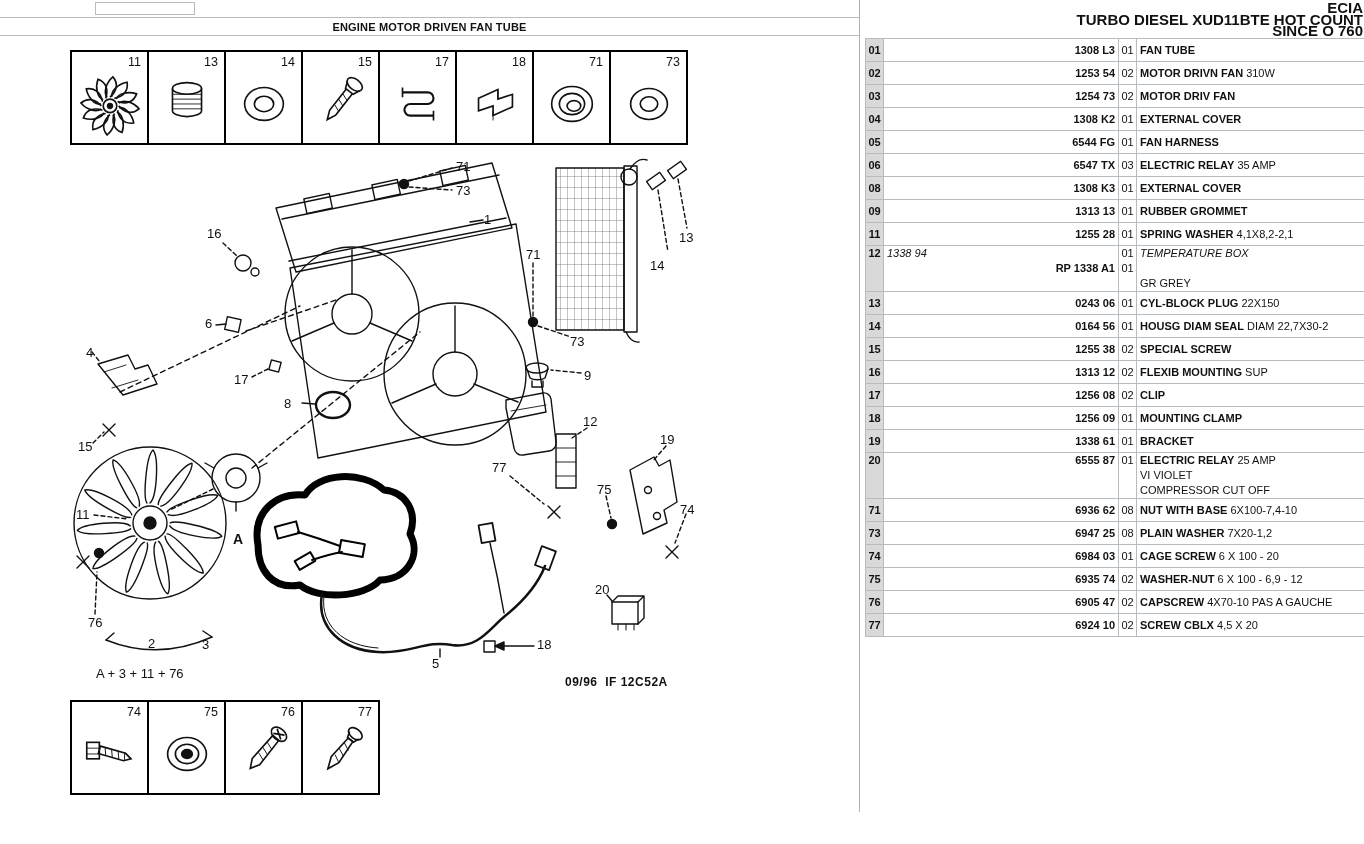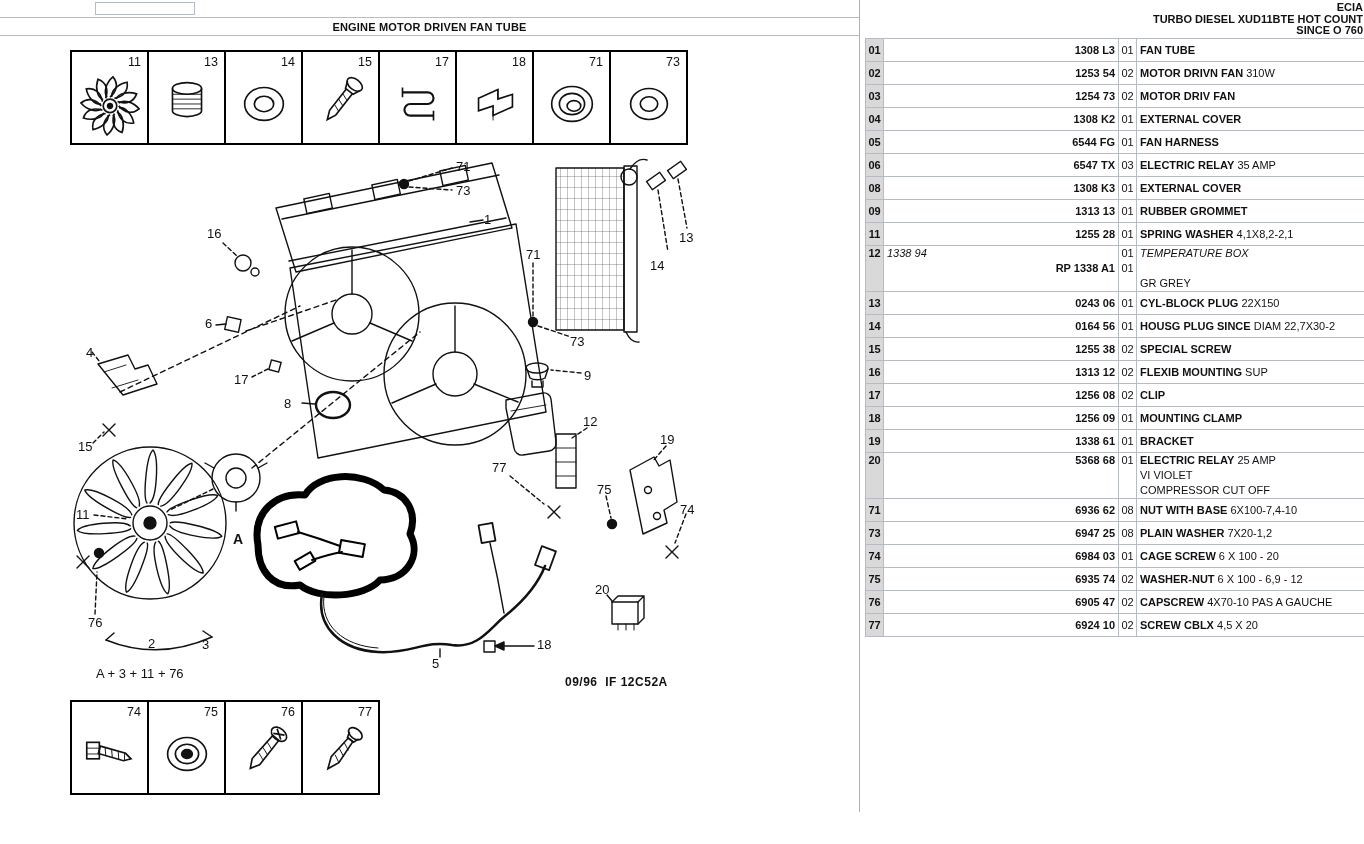--- a/index.html
+++ b/index.html
@@ -24,21 +24,21 @@
   .picon svg{width:62px;height:72px}
   #diagram-svg{position:absolute;left:0;top:0}
   #callouts{position:absolute;left:0;top:0;width:860px;height:812px;pointer-events:none}
   .callout{position:absolute;font-size:13px;color:#111}
   .callout.big{font-weight:bold;font-size:14px}
   .formula{position:absolute;left:96px;top:666px;font-size:13px}
   .plate{position:absolute;left:565px;top:675px;font-size:12px;font-weight:bold;white-space:pre;letter-spacing:.5px}
 
   
   .right-panel{position:absolute;left:861px;top:0;width:503px;height:844px;background:#fff}
-  .cat-hdr{position:absolute;top:2px;right:1px;text-align:right;font-size:11px;font-weight:bold;line-height:11.5px;white-space:nowrap}
+  .cat-hdr{position:absolute;top:2px;right:1px;text-align:right;font-size:15px;font-weight:bold;line-height:11.5px;white-space:nowrap}
   .tbl{position:absolute;left:4px;top:38px;width:503px;border-top:1px solid var(--ln);border-left:1px solid var(--ln);font-size:11px}
   .t-row{display:flex;border-bottom:1px solid var(--ln);background:#fff}
   .col{border-right:1px solid var(--ln)}
   .col.ref{width:18px;background:#d9d9d9;font-weight:bold;text-align:center}
   .col.part{width:235px;text-align:right;font-weight:bold}
   .col.qty{width:18px;text-align:center}
   .col.desc{flex:1;border-right:none;padding-left:3px;white-space:nowrap;overflow:hidden;text-align:left}
   .ln{height:22px;line-height:22px;padding:0 3px}
   .col.ref .ln,.col.qty .ln,.col.desc .ln{padding:0}
   .ln.m{height:15px;line-height:15px}
@@ -603,21 +603,21 @@
           <div class="col ref">
             <div class="ln">14</div>
           </div>
           <div class="col part">
             <div class="ln">0164 56</div>
           </div>
           <div class="col qty">
             <div class="ln">01</div>
           </div>
           <div class="col desc">
-            <div class="ln"><span class="nm">HOUSG PLUG SINCE</span><span class="sp"> DIAM 22,7X30-2</span></div>
+            <div class="ln"><span class="nm">HOUSG DIAM SEAL</span><span class="sp"> DIAM 22,7X30-2</span></div>
           </div>
         </div>
         <div class="t-row">
           <div class="col ref">
             <div class="ln">15</div>
           </div>
           <div class="col part">
             <div class="ln">1255 38</div>
           </div>
           <div class="col qty">
@@ -681,21 +681,21 @@
           </div>
           <div class="col desc">
             <div class="ln"><span class="nm">BRACKET</span></div>
           </div>
         </div>
         <div class="t-row">
           <div class="col ref">
             <div class="ln m">20</div>
           </div>
           <div class="col part">
-            <div class="ln m">5368 68</div>
+            <div class="ln m">6555 87</div>
             <div class="ln m">&nbsp;</div>
             <div class="ln m">&nbsp;</div>
           </div>
           <div class="col qty">
             <div class="ln m">01</div>
             <div class="ln m">&nbsp;</div>
             <div class="ln m">&nbsp;</div>
           </div>
           <div class="col desc">
             <div class="ln m"><span class="nm">ELECTRIC RELAY</span><span class="sp"> 25 AMP</span></div>

